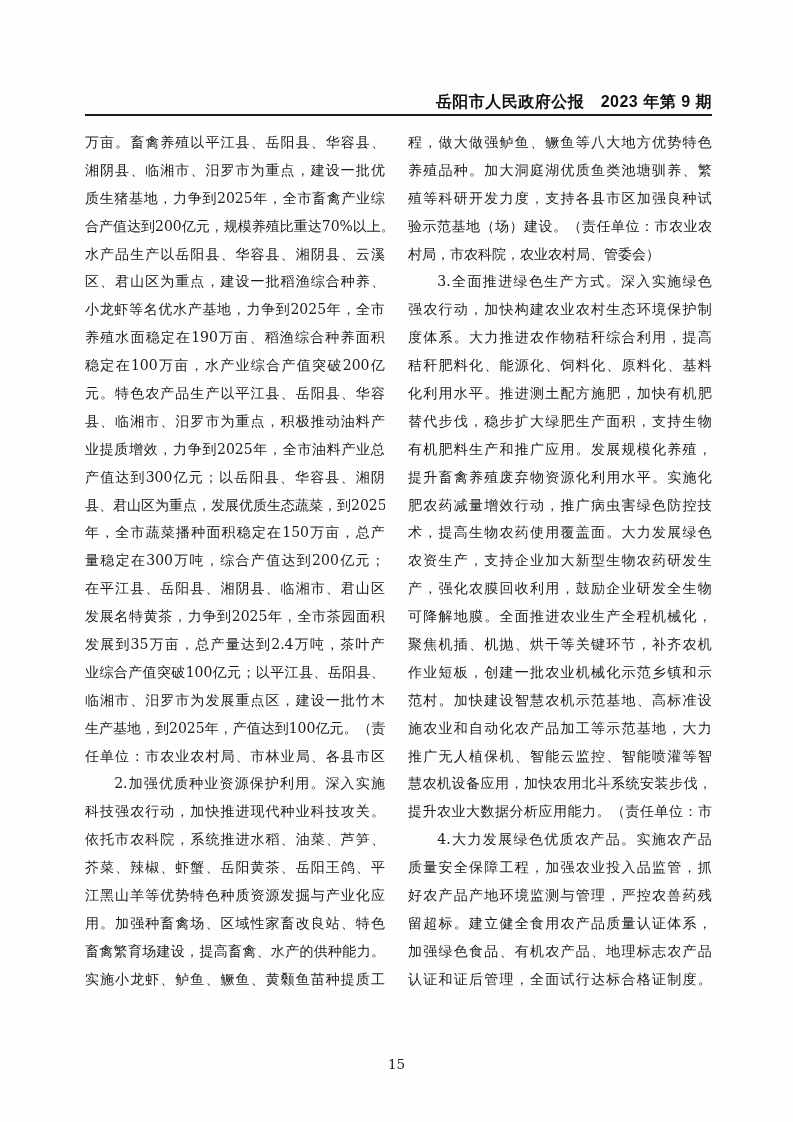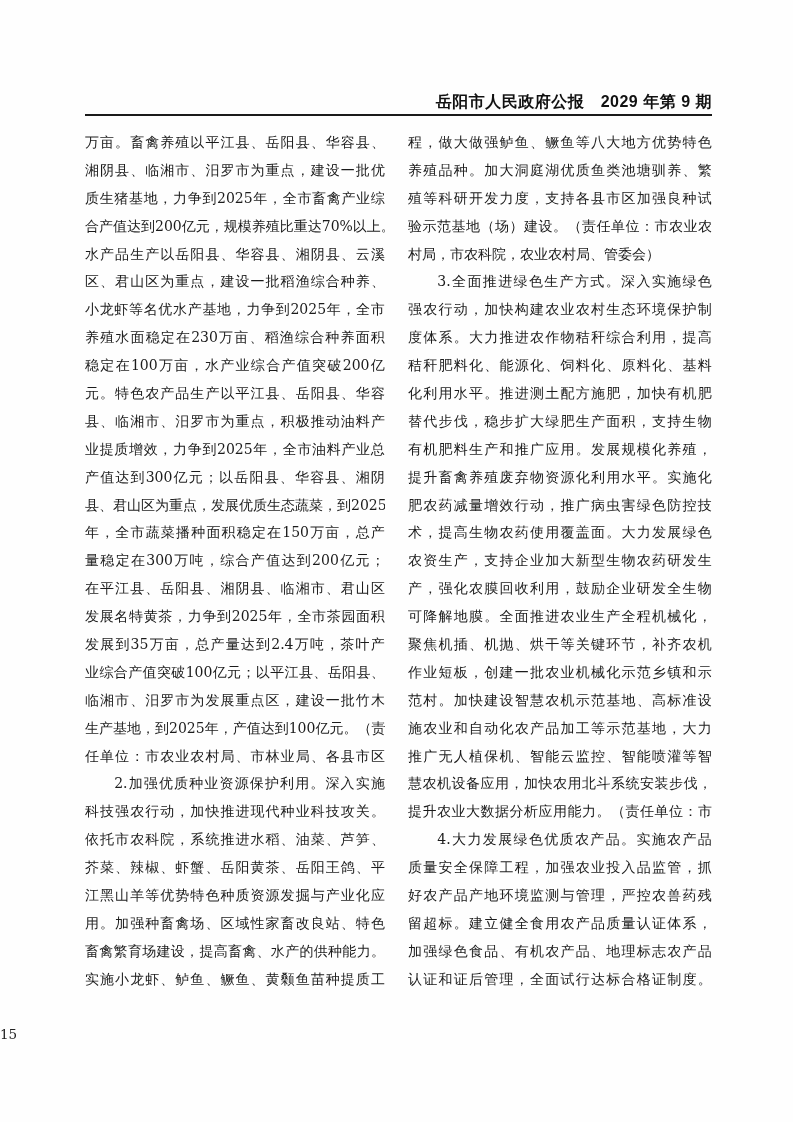--- a/index.html
+++ b/index.html
@@ -53,32 +53,33 @@
     justify-content: space-between;
     align-items: baseline;
   }
   .line span { white-space: pre; }
   .line.flush {
     display: block;
     white-space: pre;
   }
   .page-number {
     position: absolute;
-    top: 1026px;
+    top: 1056px;
     left: 0;
     width: 100%;
+    text-align: center;
     font-size: 13.5px;
     color: #222222;
   }
 </style>
 </head>
 <body>
 
 <div class="page">
-  <div class="header-line">岳阳市人民政府公报　2029 年第 9 期</div>
+  <div class="header-line">岳阳市人民政府公报　2023 年第 9 期</div>
   <div class="header-rule"></div>
   <div class="columns">
     <div class="column left">
         <div class="line">
           <span>万</span>
           <span>亩</span>
           <span>。</span>
           <span>畜</span>
           <span>禽</span>
           <span>养</span>
@@ -228,21 +229,21 @@
           <span>市</span>
         </div>
         <div class="line">
           <span>养</span>
           <span>殖</span>
           <span>水</span>
           <span>面</span>
           <span>稳</span>
           <span>定</span>
           <span>在</span>
-          <span>230</span>
+          <span>190</span>
           <span>万</span>
           <span>亩</span>
           <span>、</span>
           <span>稻</span>
           <span>渔</span>
           <span>综</span>
           <span>合</span>
           <span>种</span>
           <span>养</span>
           <span>面</span>

